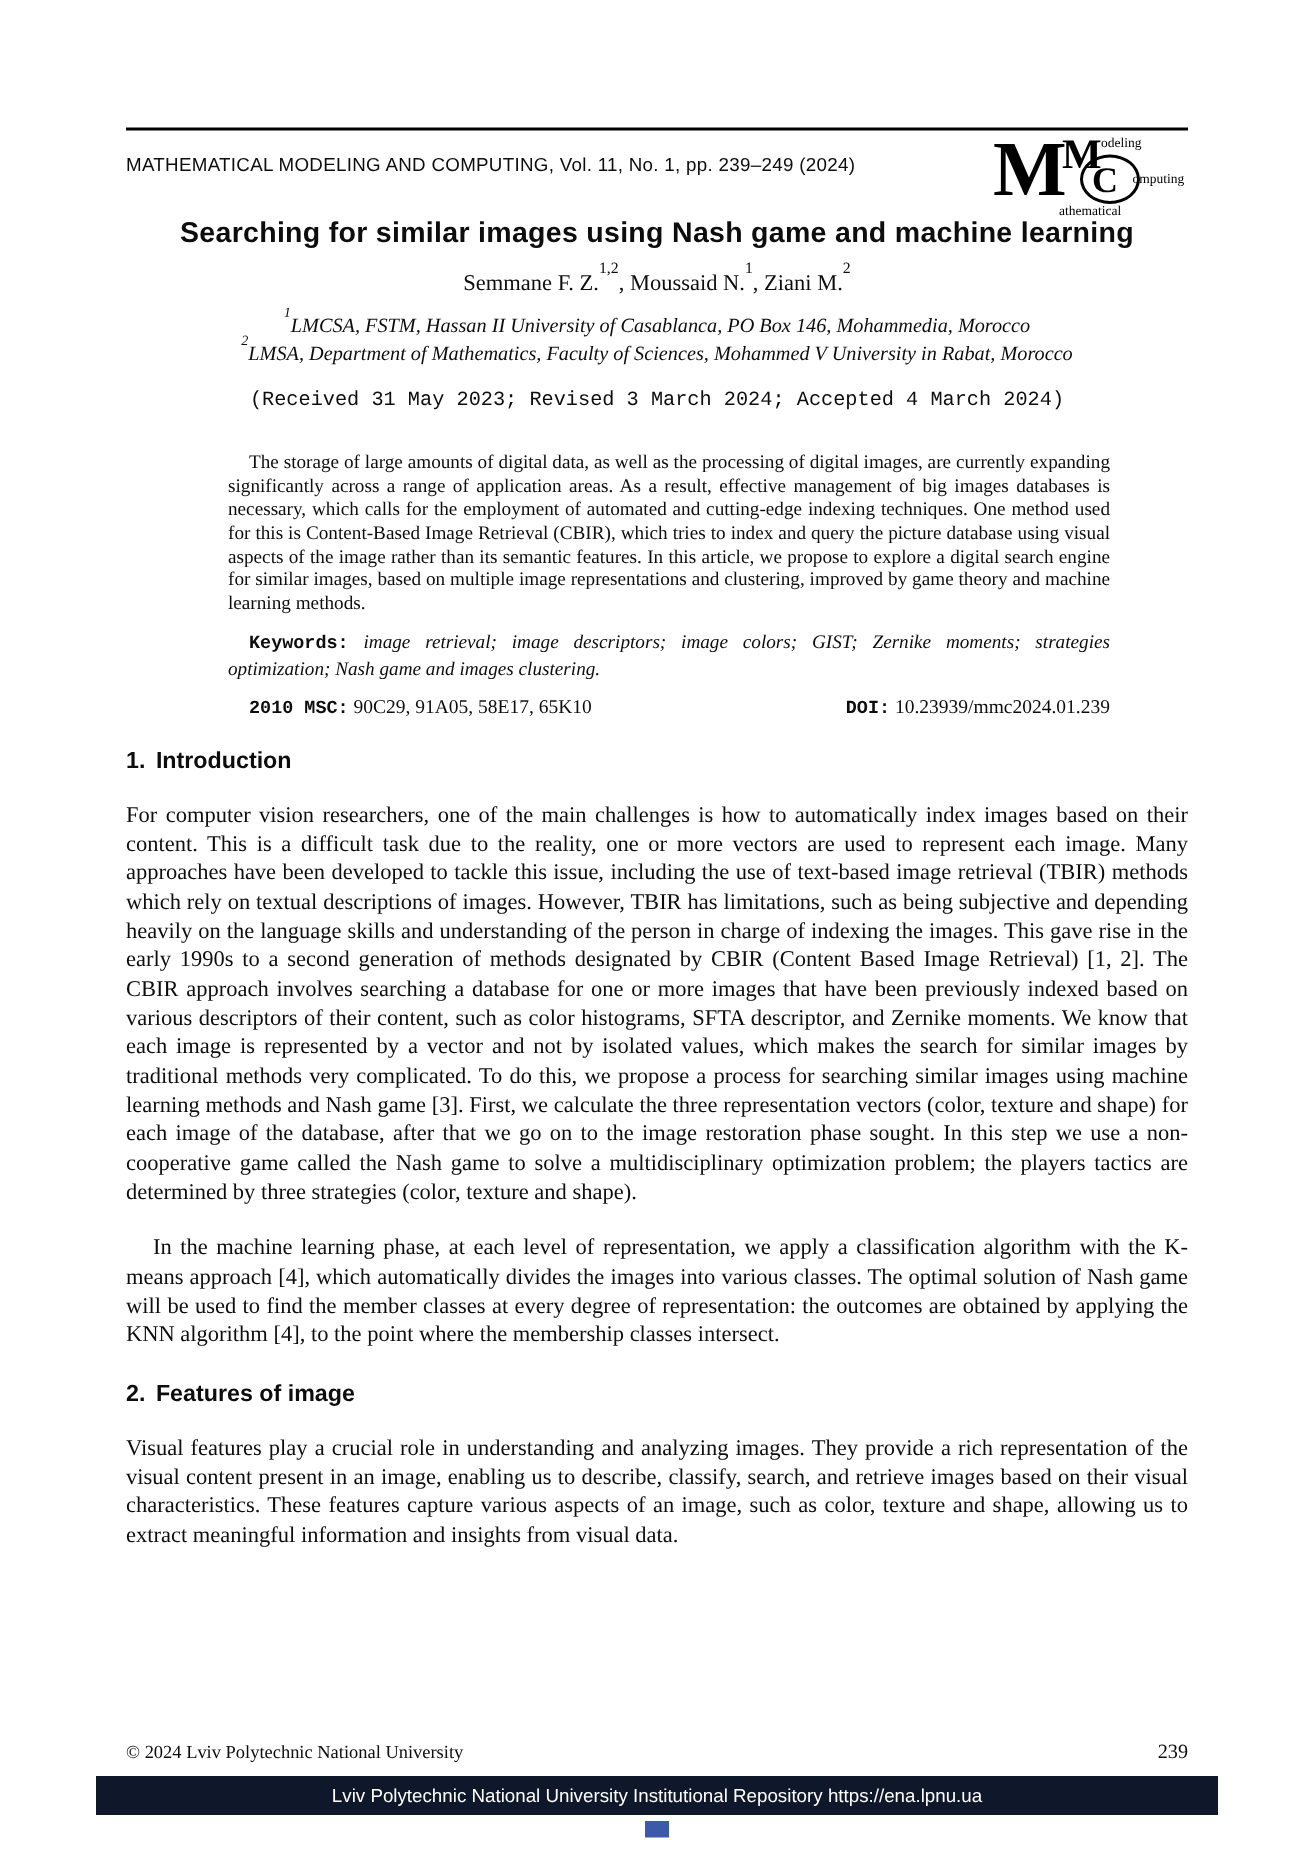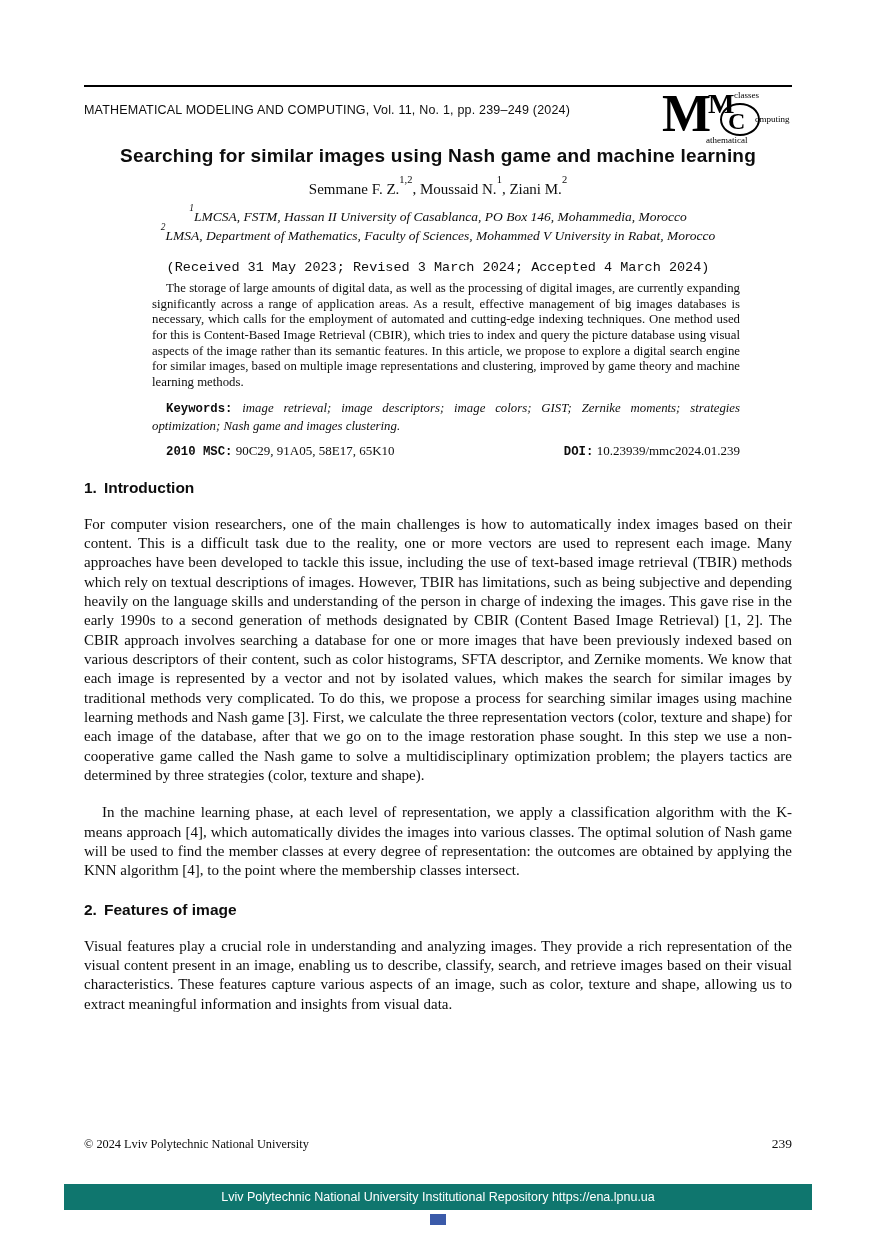--- a/index.html
+++ b/index.html
@@ -34,21 +34,21 @@
   .paper-title {
     text-align:center;
     font-family:"Liberation Sans","DejaVu Sans",sans-serif;
     font-size:19px; font-weight:700; letter-spacing:0.2px;
   }
   .authors { margin-top:14px; text-align:center; font-size:15px; }
   .authors sup, .affiliation sup { font-size:70%; position:relative; top:-0.45em; line-height:0; }
   .affiliations { margin-top:10px; text-align:center; font-size:13.5px; font-style:italic; line-height:1.4; }
   .received { margin-top:14px; text-align:center; font-size:13.5px;font-family:Liberation Mono, monospace; }
 
-  .abstract-block { margin:6px 52px 0 68px; }
+  .abstract-block { margin:26px 52px 0 68px; }
   .abstract-text { font-size:12.8px; line-height:1.23; text-align:justify; text-indent:14px; }
   .keywords { margin-top:9px; font-size:12.8px; line-height:1.3; text-align:justify; text-indent:14px; }
   .kw-label, .msc-label, .doi-label {
     font-family:Liberation Mono, monospace;
     font-weight:700; font-style:normal; font-size:12.3px;
   }
   .keywords .kw-text { font-style:italic; }
   .msc-row { margin-top:8px; display:flex; justify-content:space-between; font-size:13px; text-indent:14px;gap:38px; }
   .msc-row .right { text-indent:0; }
 
@@ -59,25 +59,25 @@
   }
   .section-heading .sec-num { margin-right:7px; }
   .body-par { margin-top:18px; font-size:15px; line-height:1.29; text-align:justify; }
   .body-par.indent { text-indent:18px; }
 
   .footer-row {
     position:absolute; left:84px; right:84px; top:1136px;
     display:flex; justify-content:space-between; align-items:baseline;
   }
   .footer-copyright { font-size:12.3px; }
-  .footer-page { font-size:13.5px; }
+  .footer-page { font-size:13.5px;margin-top:24px; }
 
   .repo-bar {
     position:absolute; left:64px; right:64px; top:1184px; height:26px;
-    background:#0f766e; color:#ffffff;
+    background:#0f172a; color:#ffffff;
     display:flex; align-items:center; justify-content:center;
     font-family:"Liberation Sans","DejaVu Sans",sans-serif;
     font-size:12.5px;
   }
   .repo-mark {
     position:absolute; left:50%; top:1214px; transform:translateX(-50%);
     width:16px; height:11px; background:#3b5aa9;
   }
 </style>
 </head>
@@ -87,21 +87,21 @@
   <div class="content">
 
     <div class="top-rule"></div>
 
     <div class="header-row">
       <div class="journal-line">MATHEMATICAL MODELING AND COMPUTING, Vol. 11, No. 1, pp. 239–249 (2024)</div>
       <div class="logo">
         <span class="logo-ellipse"></span>
         <span class="logo-m-big">M</span>
         <span class="logo-m-mid">M</span>
-        <span class="logo-odeling">classes</span>
+        <span class="logo-odeling">odeling</span>
         <span class="logo-c">C</span>
         <span class="logo-omputing">omputing</span>
         <span class="logo-athematical">athematical</span>
       </div>
     </div>
 
     <h1 class="paper-title">Searching for similar images using Nash game and machine learning</h1>
 
     <div class="authors">
       <span><span>Semmane F. Z.</span><sup>1,2</sup></span><span><span>, Moussaid N.</span><sup>1</sup></span><span><span>, Ziani M.</span><sup>2</sup></span>

